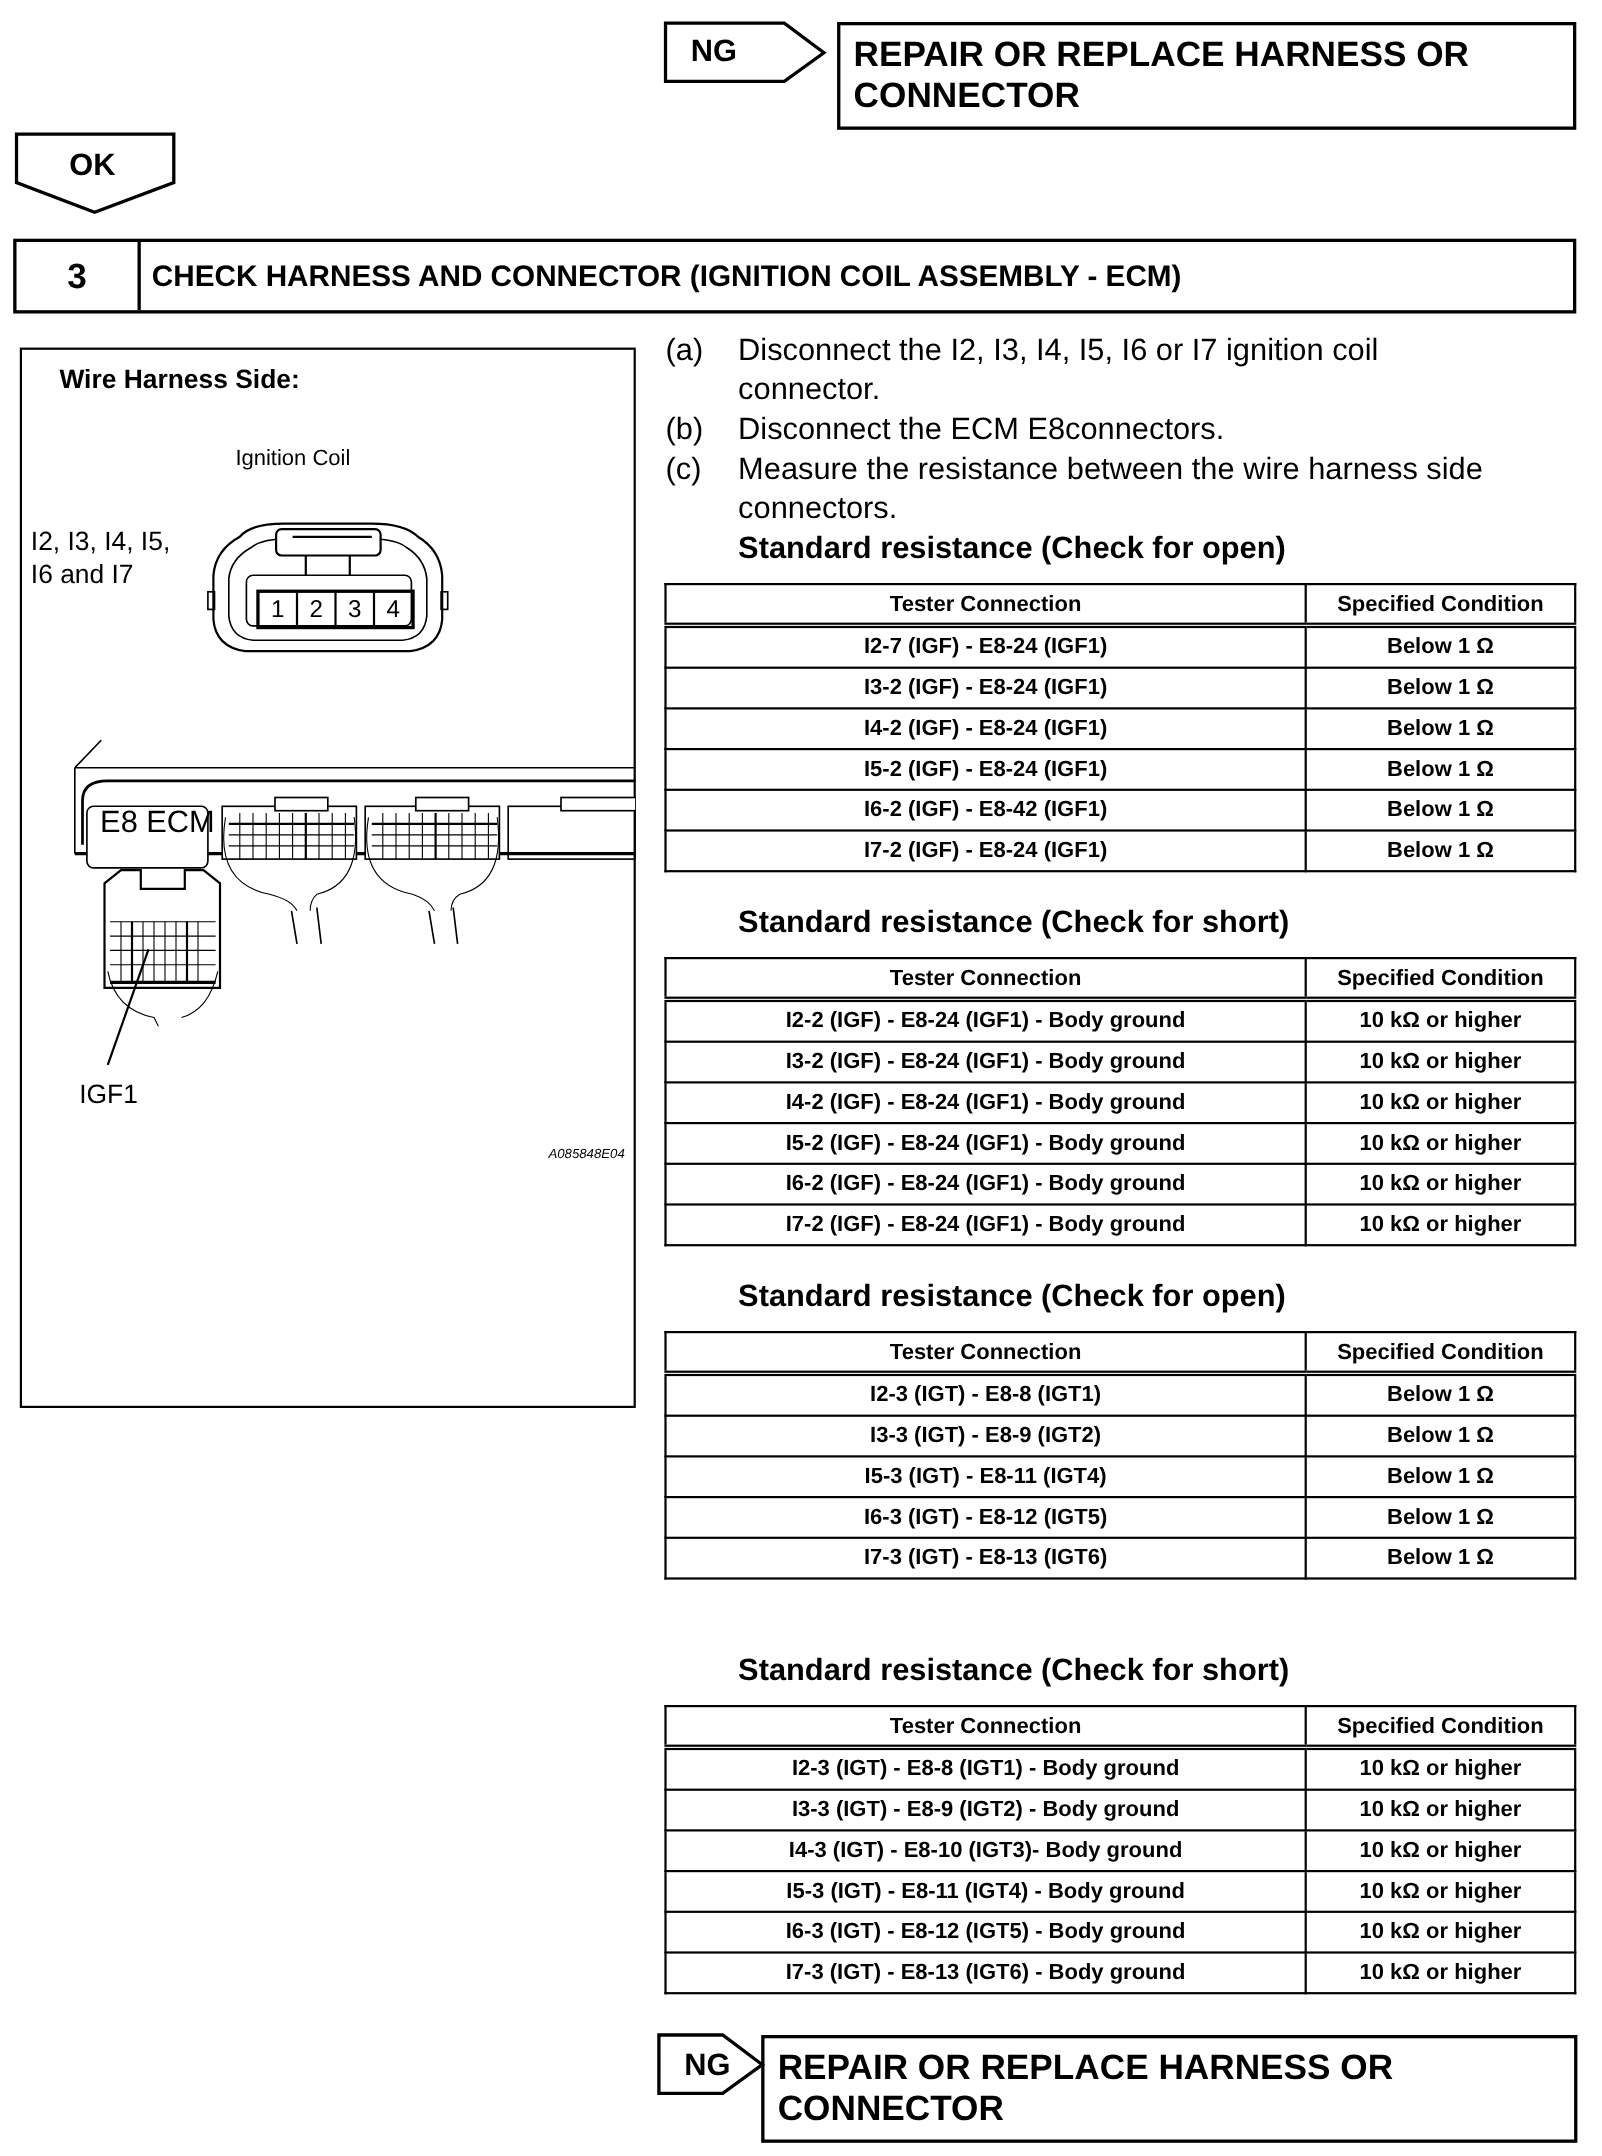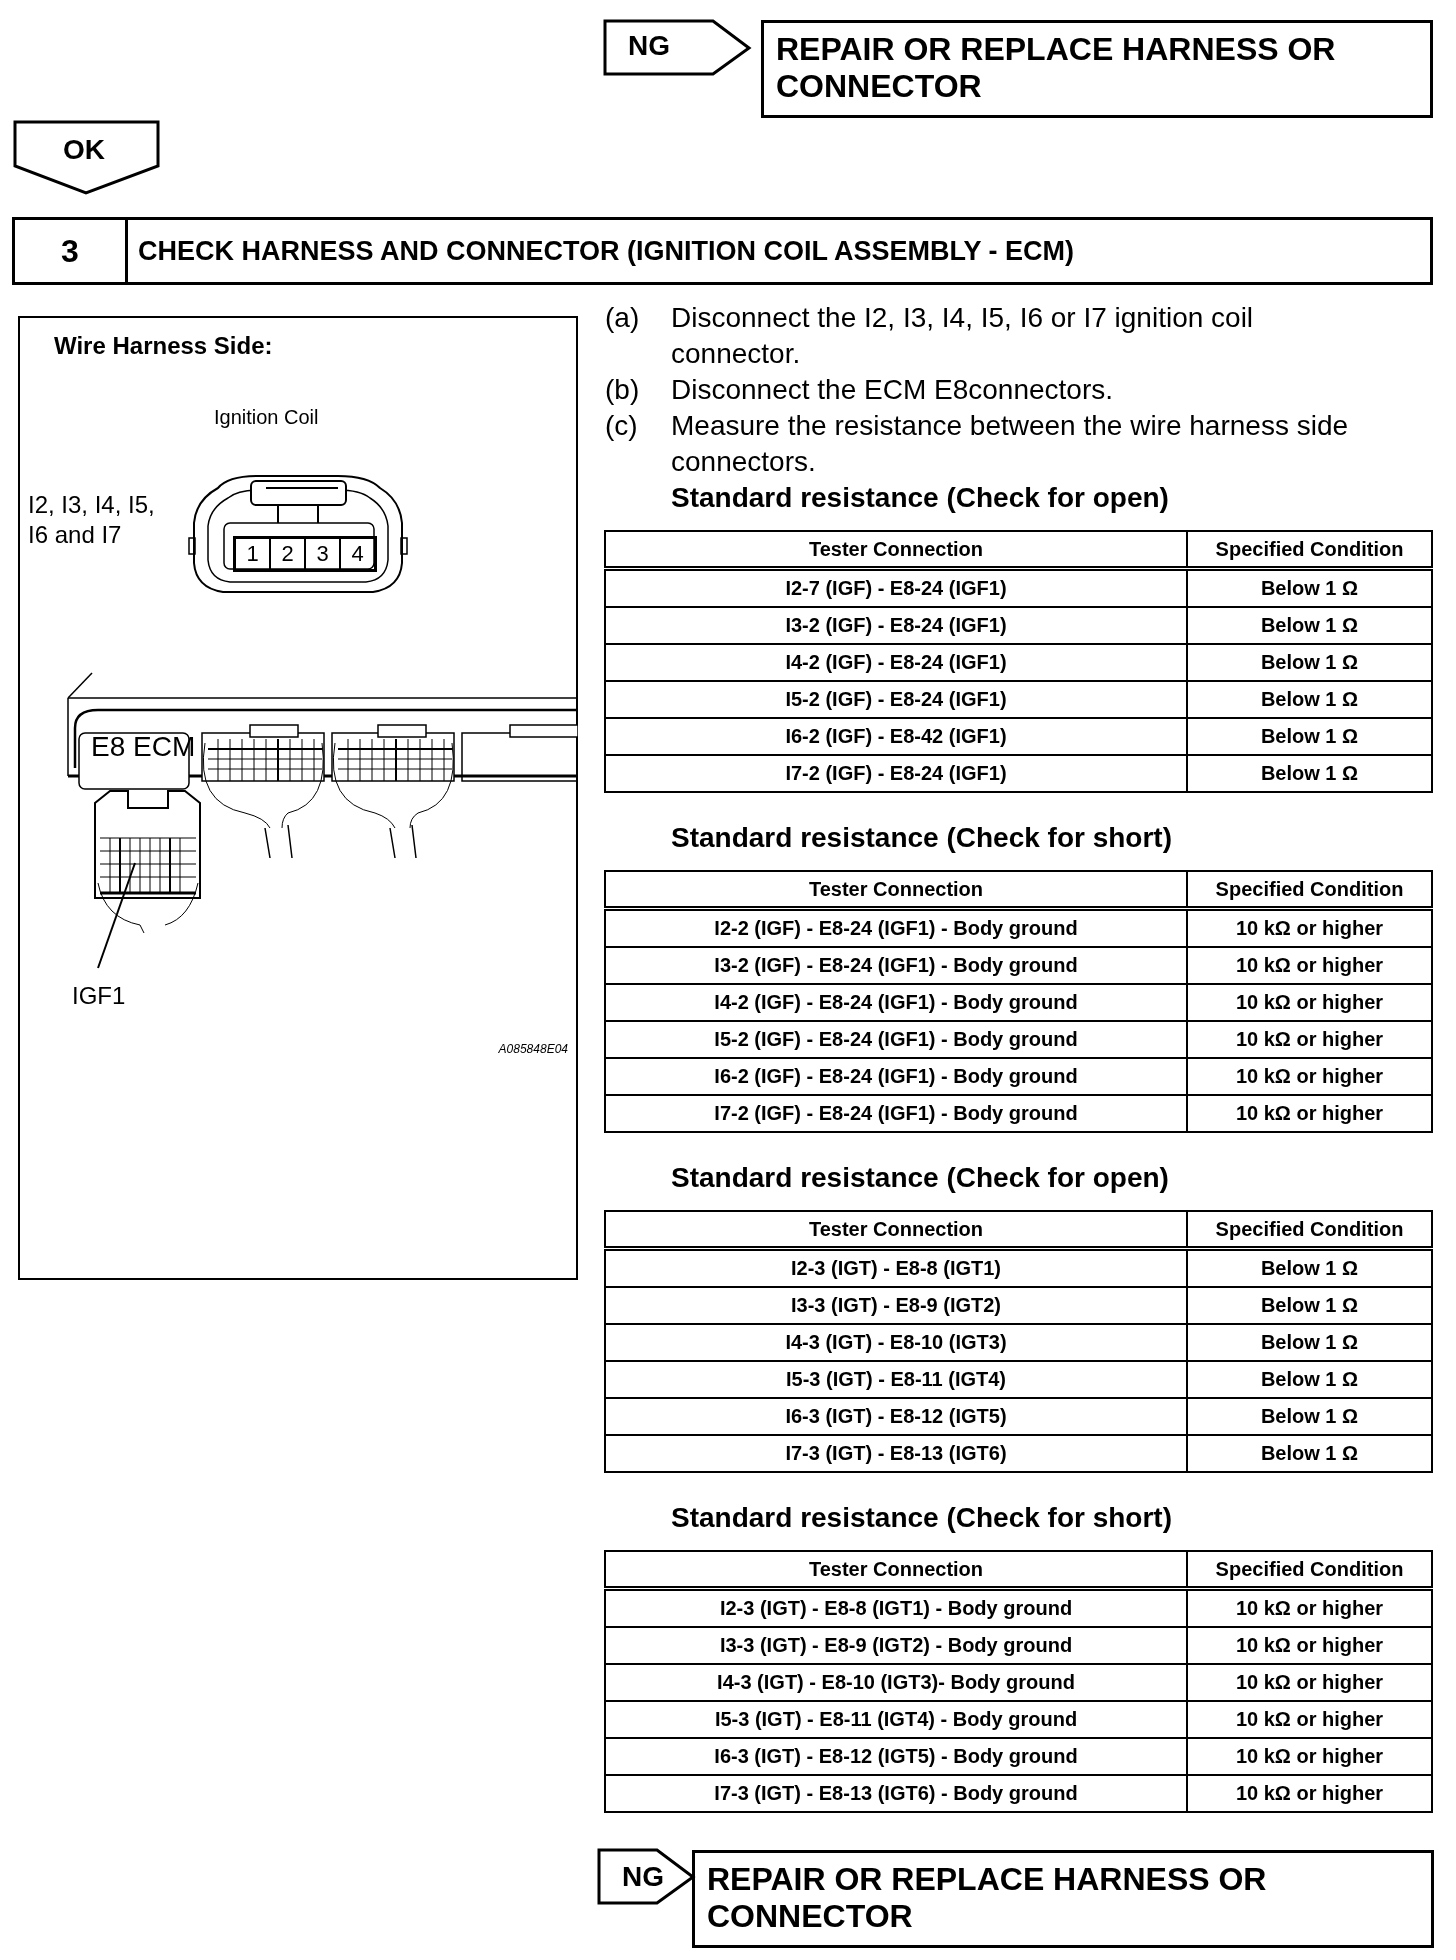--- a/index.html
+++ b/index.html
@@ -43,21 +43,21 @@
 </div>
 
 <div class="step-box">
   <div class="step-num">3</div>
   <div class="step-title">CHECK HARNESS AND CONNECTOR (IGNITION COIL ASSEMBLY - ECM)</div>
 </div>
 
 <div class="diagram">
   <div class="abs" style="left:34px;top:14px;font-weight:bold;font-size:24px;">Wire Harness Side:</div>
   <div class="abs" style="left:194px;top:88px;font-size:20px;">Ignition Coil</div>
-  <div class="abs" style="left:8px;top:160px;font-size:24px;line-height:30px;margin-top:12px;">
+  <div class="abs" style="left:8px;top:160px;font-size:24px;line-height:30px;">
     <div>I2, I3, I4, I5,</div>
     <div>I6 and I7</div>
   </div>
 
   <svg class="abs" style="left:168px;top:150px;" width="222" height="130">
     <path d="M30,20 Q40,8 70,8 L150,8 Q180,8 192,20 Q212,32 214,55 L214,95 Q212,120 185,124 L35,124 Q8,120 6,95 L6,55 Q8,32 30,20 Z" fill="none" stroke="#000" stroke-width="2"></path>
     <path d="M40,30 Q50,22 70,22 L150,22 Q172,22 182,30 Q198,40 200,58 L200,92 Q198,112 178,114 L42,114 Q22,112 20,92 L20,58 Q22,40 40,30 Z" fill="none" stroke="#000" stroke-width="1.5"></path>
     <rect x="63" y="13" width="95" height="24" rx="5" fill="#fff" stroke="#000" stroke-width="2"></rect>
     <line x1="78" y1="20" x2="150" y2="20" stroke="#000" stroke-width="2"></line>
     <line x1="90" y1="37" x2="90" y2="55" stroke="#000" stroke-width="2"></line>
@@ -249,24 +249,20 @@
   </tr>
   <tr>
         <td>I2-3 (IGT) - E8-8 (IGT1)</td>
         <td>Below 1 Ω</td>
       </tr>
   <tr>
         <td>I3-3 (IGT)  - E8-9 (IGT2)</td>
         <td>Below 1 Ω</td>
       </tr>
   <tr>
-        <td>I4-3 (IGT)  - E8-10 (IGT3)</td>
-        <td>Below 1 Ω</td>
-      </tr>
-  <tr>
         <td>I5-3 (IGT)  - E8-11 (IGT4)</td>
         <td>Below 1 Ω</td>
       </tr>
   <tr>
         <td>I6-3 (IGT)  - E8-12 (IGT5)</td>
         <td>Below 1 Ω</td>
       </tr>
   <tr>
         <td>I7-3 (IGT)  - E8-13 (IGT6)</td>
         <td>Below 1 Ω</td>

